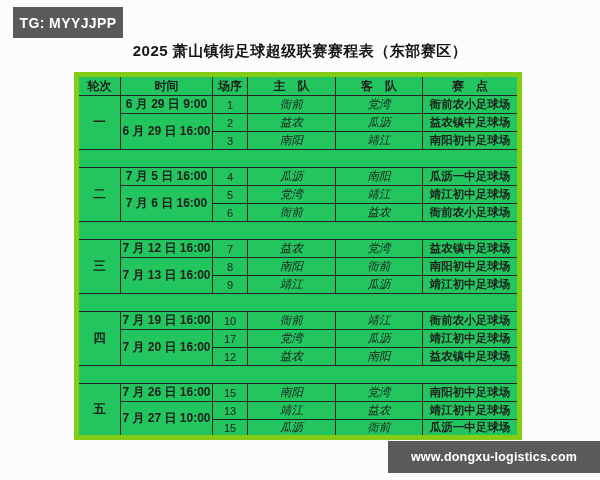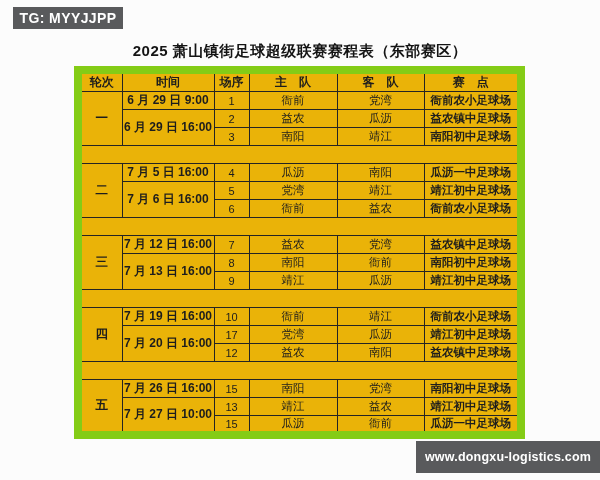--- a/index.html
+++ b/index.html
@@ -14,61 +14,61 @@
   .corner-badge {
     position: absolute;
     background: #595a5c;
     color: #ffffff;
     display: flex;
     align-items: center;
     justify-content: center;
     font-weight: 700;
     white-space: nowrap;
   }
-  .tg-badge   { left: 13px; top: 7px;   width: 110px; height: 22px; font-size: 14px; letter-spacing: .4px; justify-content: center; }
-  .site-badge { right: 0;   top: 441px; width: 184px; height: 32px; font-size: 12.5px; letter-spacing: .2px; }
+  .tg-badge   { left: 13px; top: 7px;   width: 110px; height: 31px; font-size: 14px; letter-spacing: .4px; justify-content: center; }
+  .site-badge { right: 0;   top: 441px; width: 212px; height: 32px; font-size: 12.5px; letter-spacing: .2px; }
   .doc-title {
     position: absolute;
     top: 42px; left: 0;
     width: 100%;
     text-align: center;
     font-size: 15px;
     font-weight: 700;
     color: #141414;
     letter-spacing: .5px;
   }
   table.schedule {
     position: absolute;
-    left: 74px; top: 66px;
+    left: 74px; top: 72px;
     width: 443px;
     border-collapse: collapse;
     table-layout: fixed;
-    background: #eab308;
-    border: 8px solid #84cc16;
+    background: #22c55e;
+    border: 5px solid #84cc16;
   }
   .schedule td, .schedule th {
     border: 1px solid #242424;
     text-align: center;
     vertical-align: middle;
     padding: 0;
     overflow: hidden;
     white-space: nowrap;
   }
   .schedule thead th { height: 21px; font-size: 12px; font-weight: 700; }
   .schedule tbody td { height: 18px; }
   .col-round { width: 44px; }
   .col-time  { width: 92px; }
   .col-no    { width: 35px; }
   .col-home  { width: 88px; }
   .col-away  { width: 87px; }
   .col-venue { width: 97px; }
   .round-cell { font-size: 12.5px; font-weight: 700; }
   .time-cell  { font-size: 12px; font-weight: 700; }
   .no-cell    { font-size: 11px;   font-weight: 400; }
-  .team-cell  { font-size: 11.5px; font-weight: 400; }
+  .team-cell  { font-size: 11.5px; font-weight: 400; font-style: italic; }
   .venue-cell { font-size: 11.5px; font-weight: 700; margin-left: 32px; }
   .spacer-row td { height: 17px; border-left: 2px solid #242424; border-right: 2px solid #242424; }
 </style>
 </head>
 <body>
 
 <div class="corner-badge tg-badge">
   <span>TG: MYYJJPP</span>
 </div>
 

